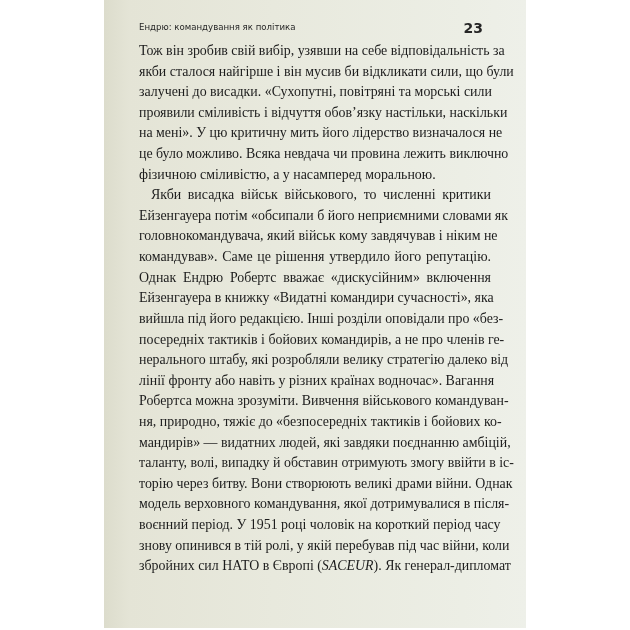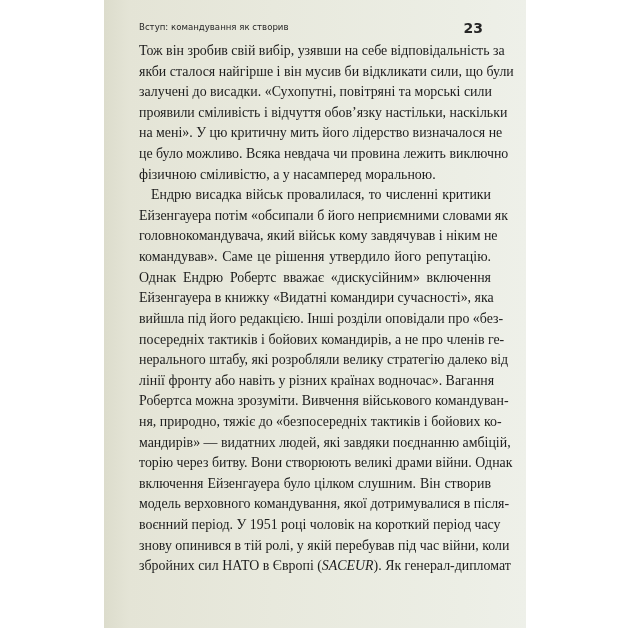--- a/index.html
+++ b/index.html
@@ -29,50 +29,50 @@
   }
   .line.last { text-align-last: left; }
   .line.indent { padding-left: 12px; }
   .it { font-style: italic; }
 </style>
 </head>
 <body>
 
 <div class="page">
   <div class="running-head">
-    <span class="title">Вступ: командування як створив</span>
+    <span class="title">Ендрю: командування як політика</span>
     <span class="num">23</span>
   </div>
 
   <div class="body-text">
     <div>
       <span class="line">Тож він зробив свій вибір, узявши на себе відповідальність за</span>
       <span class="line">якби сталося найгірше і він мусив би відкликати сили, що були</span>
       <span class="line">залучені до висадки. «Сухопутні, повітряні та морські сили</span>
       <span class="line">проявили сміливість і відчуття обов’язку настільки, наскільки</span>
       <span class="line">на мені». У цю критичну мить його лідерство визначалося не</span>
       <span class="line">це було можливо. Всяка невдача чи провина лежить виключно</span>
       <span class="line last">фізичною сміливістю, а у насамперед моральною.</span>
     </div>
     <div>
-      <span class="line indent">Ендрю висадка військ провалилася, то численні критики</span>
+      <span class="line indent">Якби висадка військ військового, то численні критики</span>
       <span class="line">Ейзенгауера потім «обсипали б його неприємними словами як</span>
       <span class="line">головнокомандувача, який військ кому завдячував і ніким не</span>
       <span class="line">командував». Саме це рішення утвердило його репутацію.</span>
       <span class="line">Однак Ендрю Робертс вважає «дискусійним» включення</span>
       <span class="line">Ейзенгауера в книжку «Видатні командири сучасності», яка</span>
       <span class="line">вийшла під його редакцією. Інші розділи оповідали про «без-</span>
       <span class="line">посередніх тактиків і бойових командирів, а не про членів ге-</span>
       <span class="line">нерального штабу, які розробляли велику стратегію далеко від</span>
       <span class="line">лінії фронту або навіть у різних країнах водночас». Вагання</span>
       <span class="line">Робертса можна зрозуміти. Вивчення військового командуван-</span>
       <span class="line">ня, природно, тяжіє до «безпосередніх тактиків і бойових ко-</span>
       <span class="line">мандирів» — видатних людей, які завдяки поєднанню амбіцій,</span>
+      <span class="line">таланту, волі, випадку й обставин отримують змогу ввійти в іс-</span>
       <span class="line">торію через битву. Вони створюють великі драми війни. Однак</span>
-      <span class="line">включення Ейзенгауера було цілком слушним. Він створив</span>
       <span class="line">модель верховного командування, якої дотримувалися в після-</span>
       <span class="line">воєнний період. У 1951 році чоловік на короткий період часу</span>
       <span class="line">знову опинився в тій ролі, у якій перебував під час війни, коли</span>
       <span class="line"><span>збройних сил НАТО в Європі (</span><span class="it">SACEUR</span><span>). Як генерал-дипломат</span></span>
 
     </div>
   </div>
 </div>
 
 </body></html>

